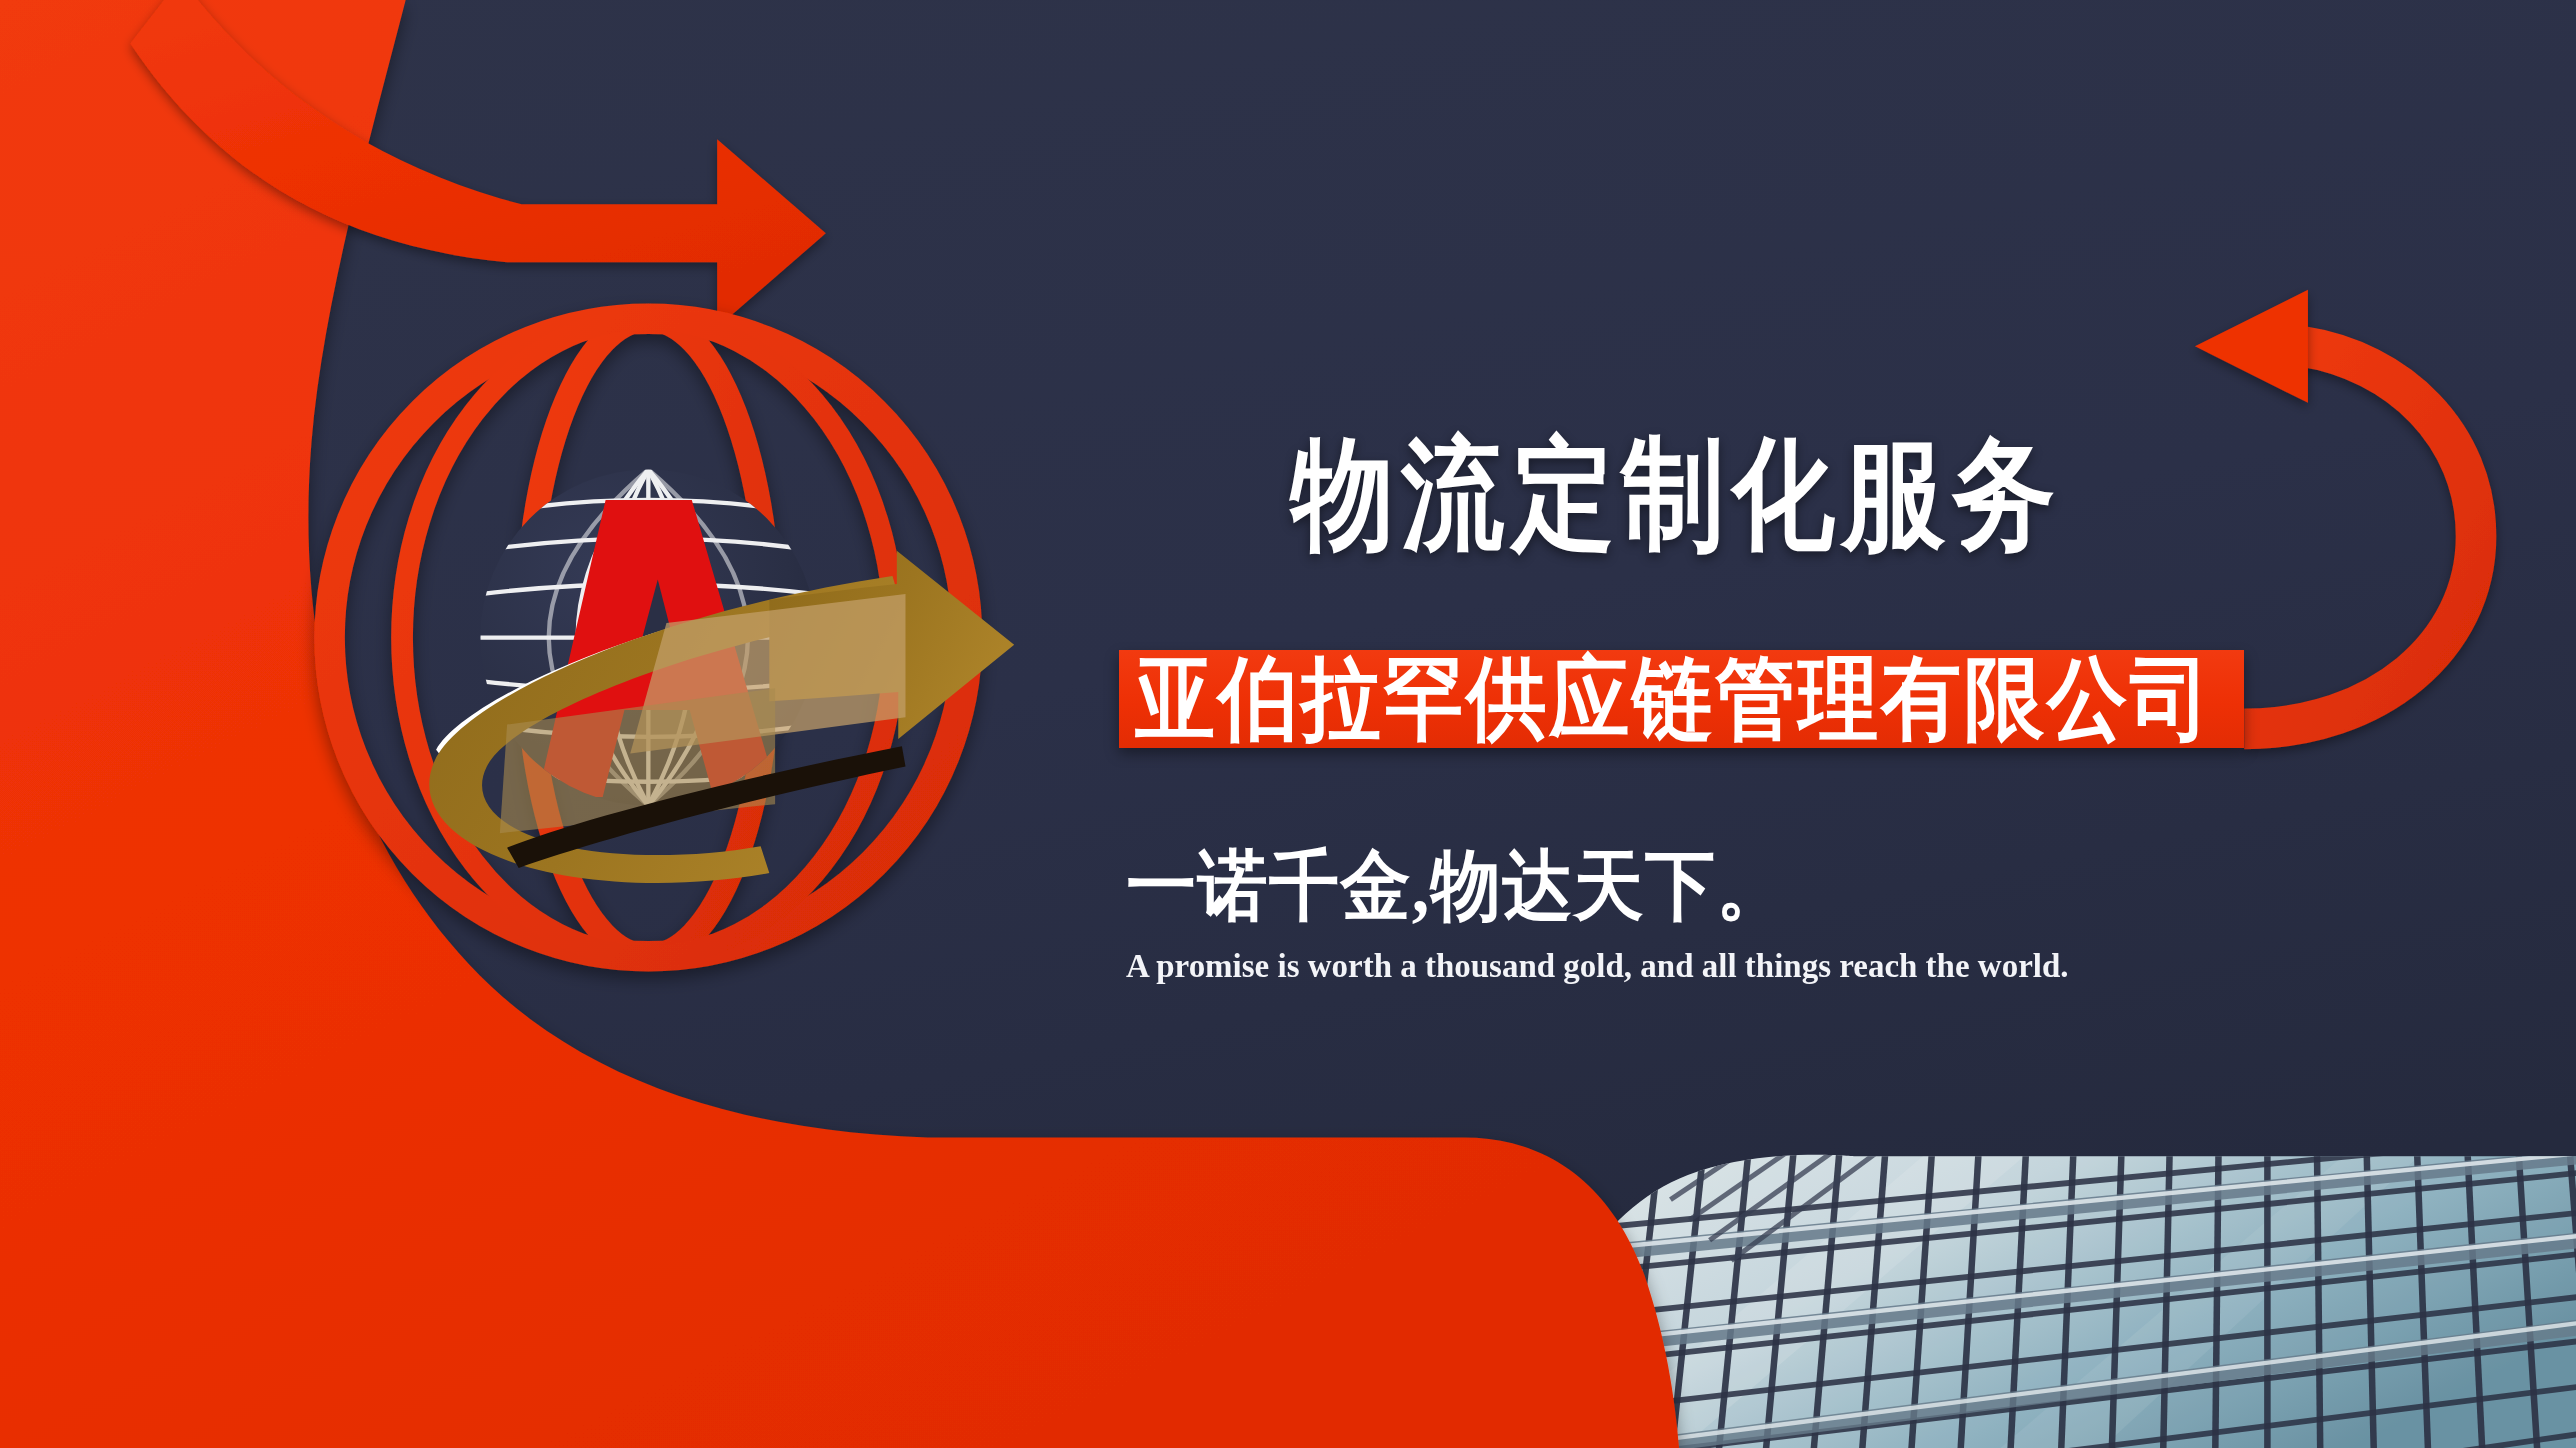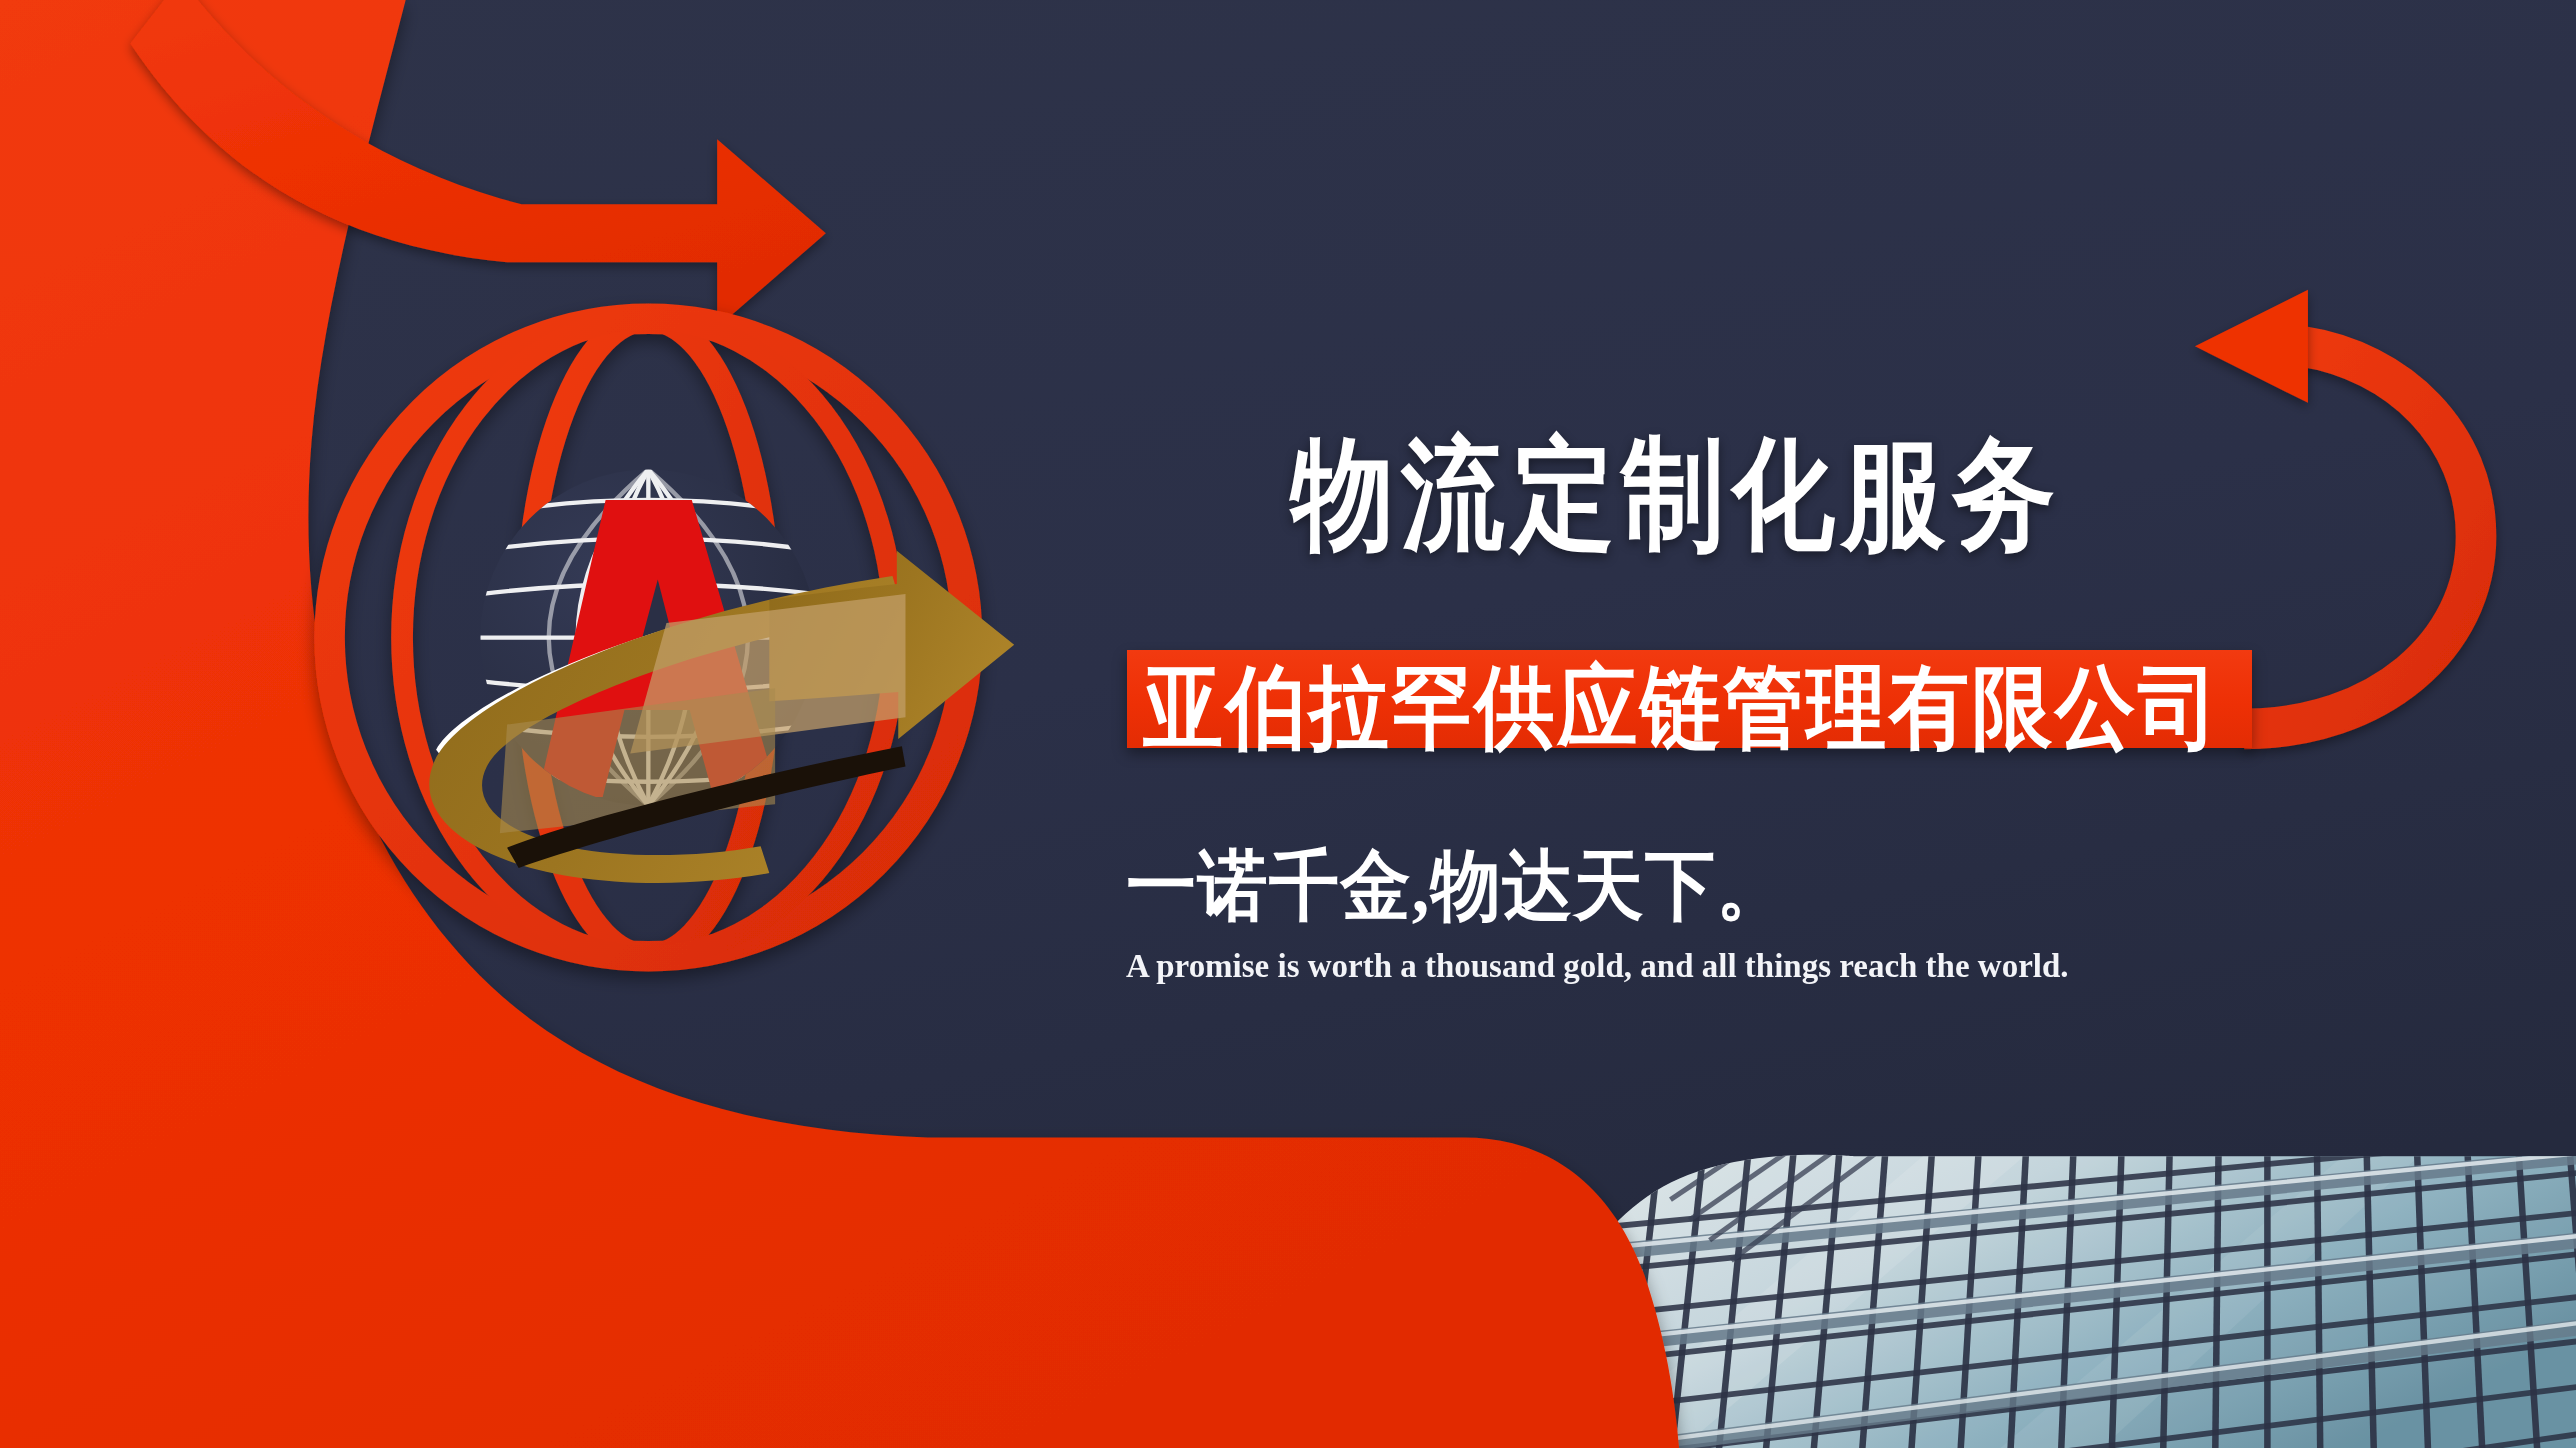--- a/index.html
+++ b/index.html
@@ -28,25 +28,25 @@
     letter-spacing:7.2px;
     color:#ffffff;
     white-space:nowrap;
     margin:0 0 0 172px;
     text-shadow:0 2.9px 10px rgba(0,0,0,.45);
     transform:scaleY(1.18);
     transform-origin:left top;
   }
   .namebar{
     position:absolute;
-    left:8px; top:215px;
+    left:0px; top:215px;
     width:1125px;height:98px;
     background:linear-gradient(180deg,#f23a10 0%,#ee3005 55%,#e32c04 100%);
     box-shadow:0 5.8px 13px rgba(0,0,0,.40);
-    display:flex;align-items:flex-end;
+    display:flex;align-items:center;
   }
   .namebar .nb-text{
     font-family:"Liberation Serif", serif;
     font-weight:700;
     font-size:80px;
     letter-spacing:2.9px;
     color:#ffffff;
     white-space:nowrap;
     margin-left:16px;
     transform:scaleY(1.14);

